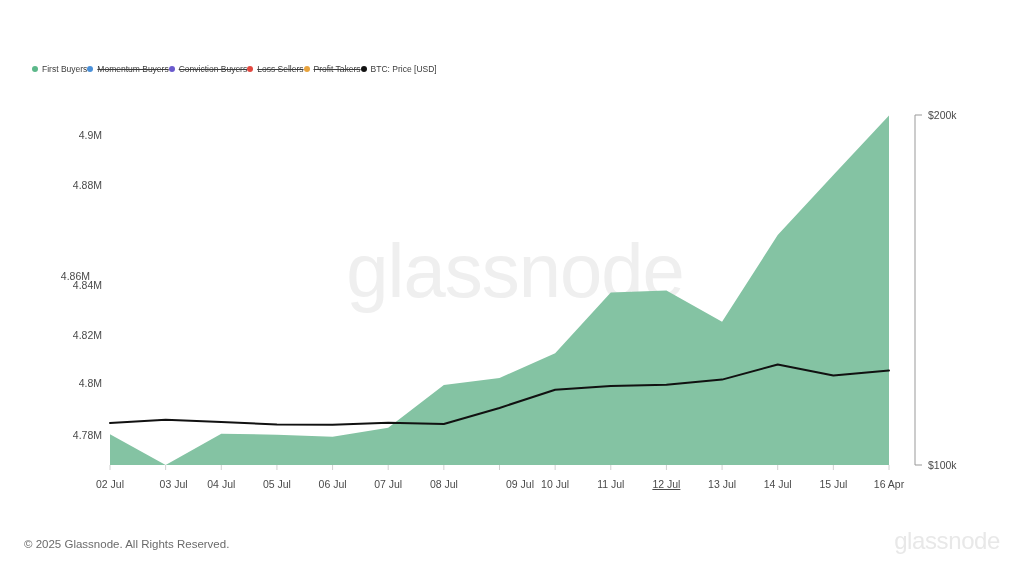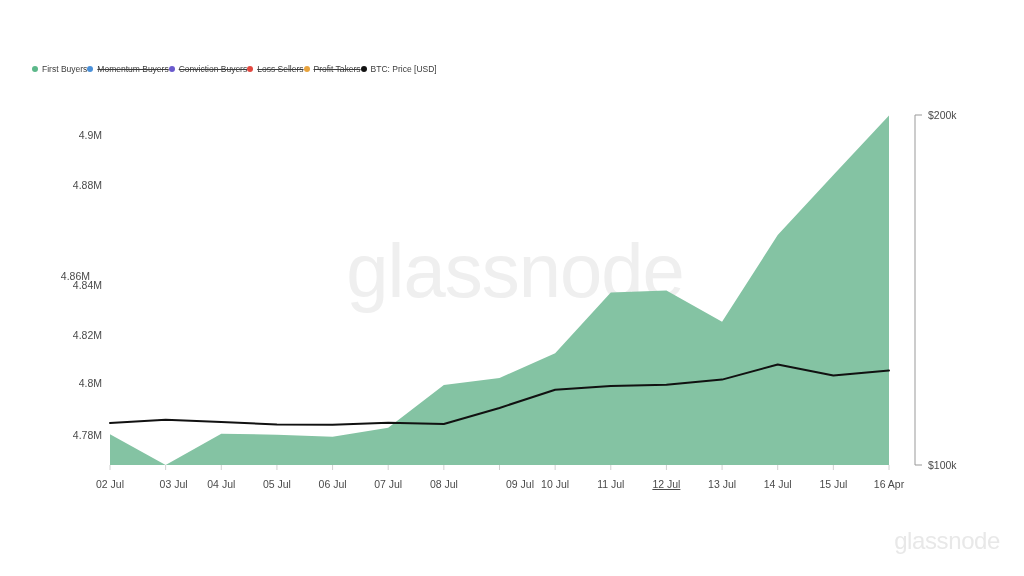--- a/index.html
+++ b/index.html
@@ -221,14 +221,15 @@
       <div class="x-label" style="left: 555.1px;">10 Jul</div>
       <div class="x-label" style="left: 610.8px;">11 Jul</div>
       <div class="x-label" style="left: 666.4px; text-decoration: underline;">12 Jul</div>
       <div class="x-label" style="left: 722.1px;">13 Jul</div>
       <div class="x-label" style="left: 777.7px;">14 Jul</div>
       <div class="x-label" style="left: 833.4px;">15 Jul</div>
       <div class="x-label" style="left: 889px;">16 Apr</div>
     </div>
 
   <div class="divider"></div>
+  <div class="footer-copy">© 2025 Glassnode. All Rights Reserved.</div>
   <div class="footer-logo">glassnode</div>
 </div>
 
 </body></html>

